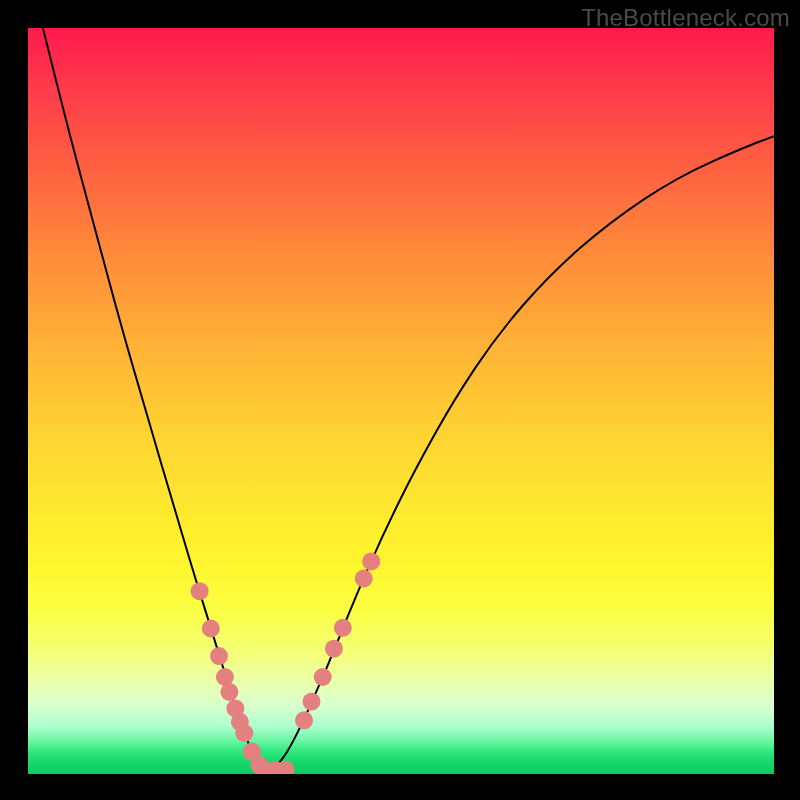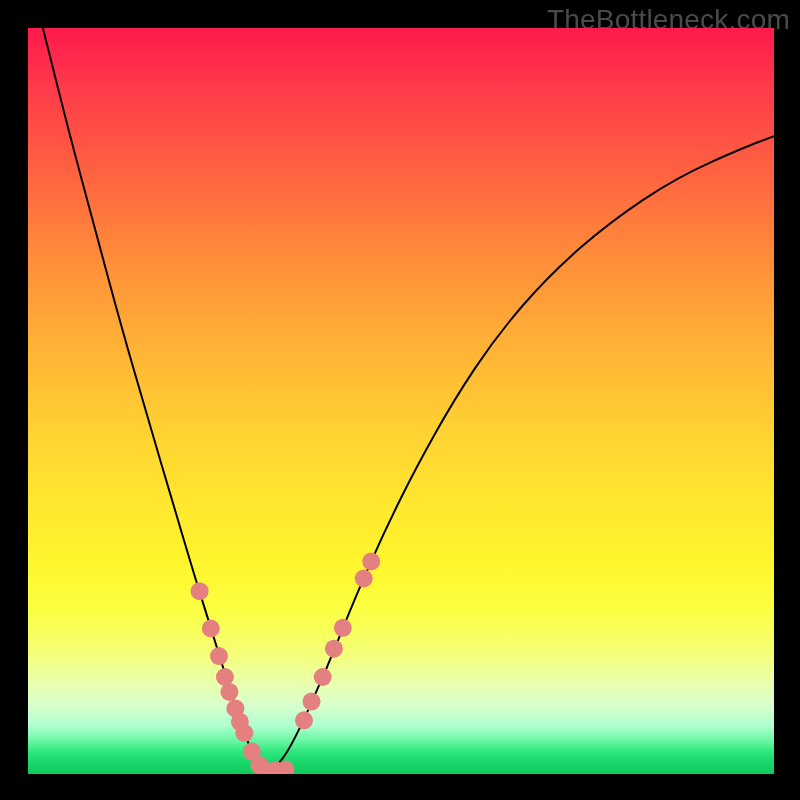--- a/index.html
+++ b/index.html
@@ -35,21 +35,21 @@
       #2fe87e 97%,
       #17d66a 98.5%,
       #0fc95f 100%
     );
   }
   .watermark {
     position: absolute;
     top: 4px;
     right: 10px;
     color: #4a4a4a;
-    font-size: 28px;
+    font-size: 24px;
     letter-spacing: 0.2px;
     font-weight: 500;
   }
   svg.plot {
     position: absolute;
     left: 0;
     top: 0;
     width: 746px;
     height: 746px;
   }

